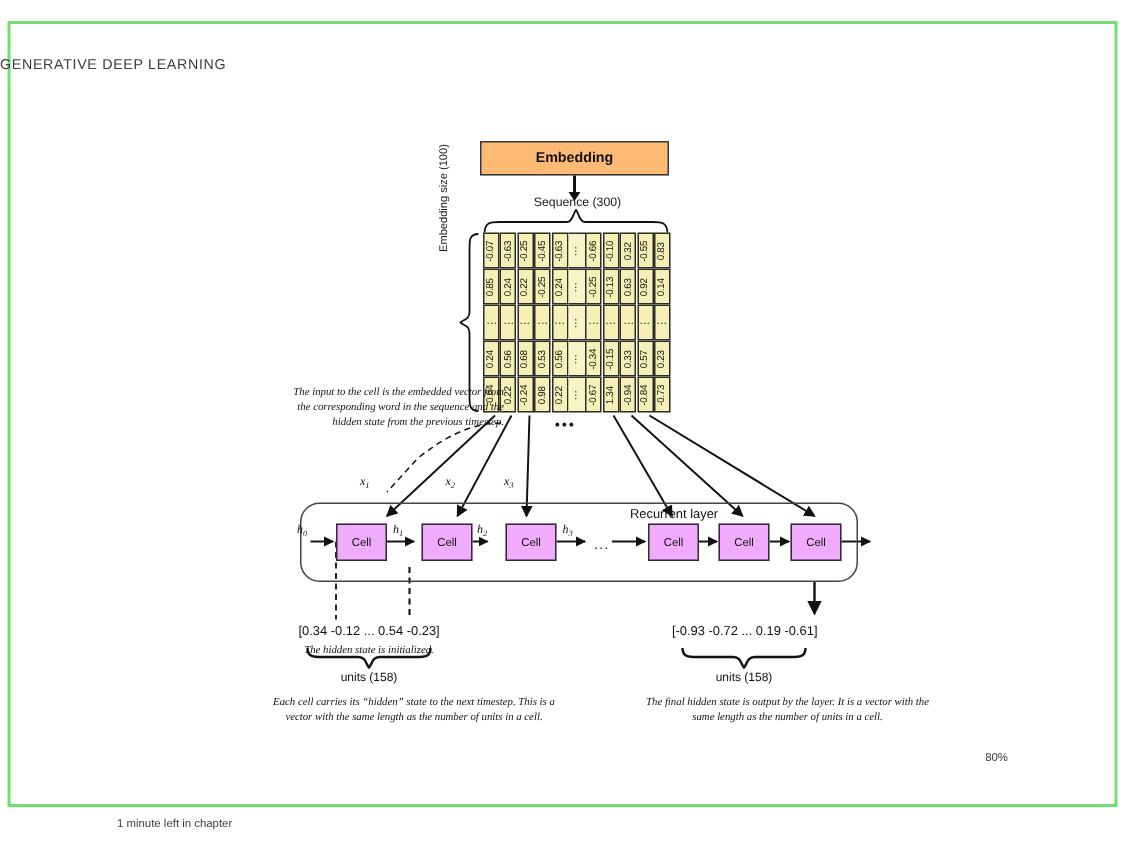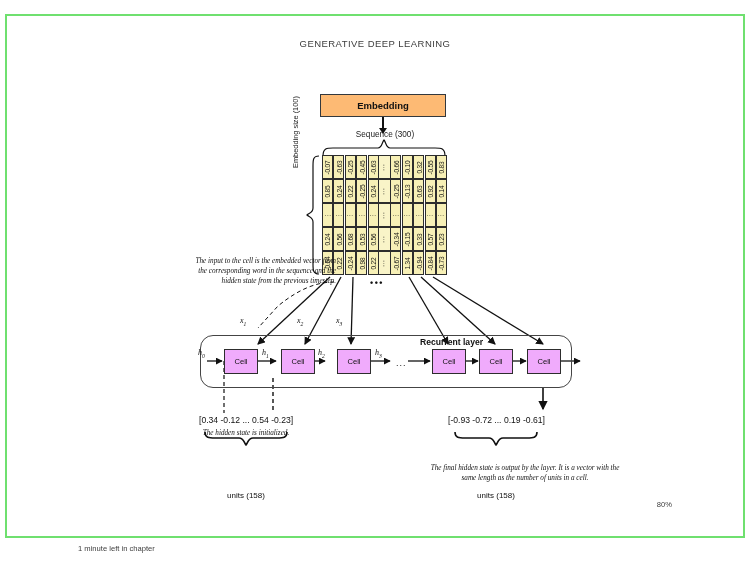--- a/index.html
+++ b/index.html
@@ -4,21 +4,21 @@
 <style>
   html,body{margin:0;padding:0;background:#ffffff;}
   body{width:750px;height:563px;overflow:hidden;font-family:"Liberation Sans",sans-serif;}
 
   #page{position:relative;width:750px;height:563px;background:#fff;}
 
   
   .reader-border{position:absolute;left:5px;top:14px;width:740px;height:524px;
     border:2px solid #6fe06f;box-sizing:border-box;pointer-events:none;}
 
-  .chapter-header{position:absolute;left:0;top:38px;width:750px;text-align:center;
+  .chapter-header{position:absolute;left:0;top:38px;width:750px;
     font-size:9.5px;letter-spacing:.45px;color:#3d3d3d;font-family:"Liberation Sans",sans-serif;}
 
   
   .figure{position:absolute;left:0;top:60px;width:750px;height:430px;}
 
   
   .embed-box{position:absolute;left:320px;top:34px;width:126px;height:23px;
     background:#fdba74;border:1.3px solid #33383d;box-sizing:border-box;
     display:flex;align-items:center;justify-content:center;
     font-size:9.5px;font-weight:bold;color:#121212;}
@@ -46,38 +46,38 @@
 
   .mid-dots{position:absolute;left:370px;top:218px;font-size:9px;font-weight:bold;letter-spacing:1.5px;color:#111;}
 
   
   .callout-input{position:absolute;left:186px;top:197px;width:150px;text-align:right;
     font-size:7.2px;font-style:italic;line-height:1.38;color:#111;font-family:Liberation Serif, serif;}
 
   
   .rec-layer{position:absolute;left:200px;top:275px;width:372px;height:53px;
     border:1.1px solid #444;border-radius:13px;box-sizing:border-box;background:transparent;}
-  .rec-label{position:absolute;left:380px;top:277px;font-size:8.6px;font-weight:bold;color:#111;padding-left:40px;}
+  .rec-label{position:absolute;left:380px;top:277px;font-size:8.6px;font-weight:normal;color:#111;padding-left:40px;}
 
   .cell-box{position:absolute;top:289px;width:34px;height:25px;background:#f0abfc;
     border:1.2px solid #2d2d2d;box-sizing:border-box;display:flex;align-items:center;
     justify-content:center;font-size:7.6px;color:#111;}
 
   .h-lab{position:absolute;font-size:8px;font-style:italic;color:#111;font-family:"Liberation Serif",serif;}
   .h-lab sub{font-size:5.6px;}
   .x-lab{position:absolute;font-size:8px;font-style:italic;color:#111;font-family:"Liberation Serif",serif;}
   .x-lab sub{font-size:5.6px;}
 
   .dots-cells{position:absolute;left:396px;top:298px;font-size:9px;color:#111;letter-spacing:1px;}
 
   .callout-hidden{position:absolute;left:186px;top:333px;width:120px;text-align:center;
     font-size:7.2px;font-style:italic;line-height:1.38;color:#111;font-family:"Liberation Serif",serif;margin-top:36px;}
 
   .vec{position:absolute;font-size:8.6px;color:#111;font-family:"Liberation Sans",sans-serif;white-space:nowrap;text-align:right;}
-  .units-lab{position:absolute;font-size:8px;color:#111;text-align:center;margin-top:44px;}
+  .units-lab{position:absolute;font-size:8px;color:#111;text-align:center;}
 
   .caption{position:absolute;font-size:7.2px;font-style:italic;line-height:1.4;color:#111;
     text-align:center;font-family:"Liberation Serif",serif;}
 
   
   .footer{position:absolute;left:0;top:500px;width:750px;height:20px;}
   .footer-left{position:absolute;left:78px;top:0;font-size:7.6px;color:#3d3d3d;margin-top:44px;}
   .footer-right{position:absolute;right:78px;top:0;font-size:7.6px;color:#3d3d3d;}
 
   svg.ovl{position:absolute;left:0;top:0;width:750px;height:430px;overflow:visible;pointer-events:none;}
@@ -359,20 +359,21 @@
     <div class="x-lab" style="left:336px;top:256px;"><i>x</i><sub>3</sub></div>
 
     <div class="callout-hidden">The hidden state is initialized.</div>
 
     <div class="vec" style="left:199px;top:355px;">[0.34   -0.12    ...    0.54   -0.23]</div>
     <div class="vec" style="left:448px;top:355px;">[-0.93   -0.72    ...    0.19   -0.61]</div>
 
     <div class="units-lab" style="left:206px;top:387px;width:80px;">units (158)</div>
     <div class="units-lab" style="left:456px;top:387px;width:80px;">units (158)</div>
 
+    <div class="caption" style="left:176px;top:403px;width:200px;">Each cell carries its “hidden” state to the next timestep. This is a vector with the same length as the number of units in a cell.</div>
     <div class="caption" style="left:430px;top:403px;width:190px;font-style:italic;">The final hidden state is output by the layer. It is a vector with the same length as the number of units in a cell.</div>
 
   </div>
 
   <div class="footer">
     <div class="footer-left">1 minute left in chapter</div>
     <div class="footer-right">80%</div>
   </div>
 
 </div>

